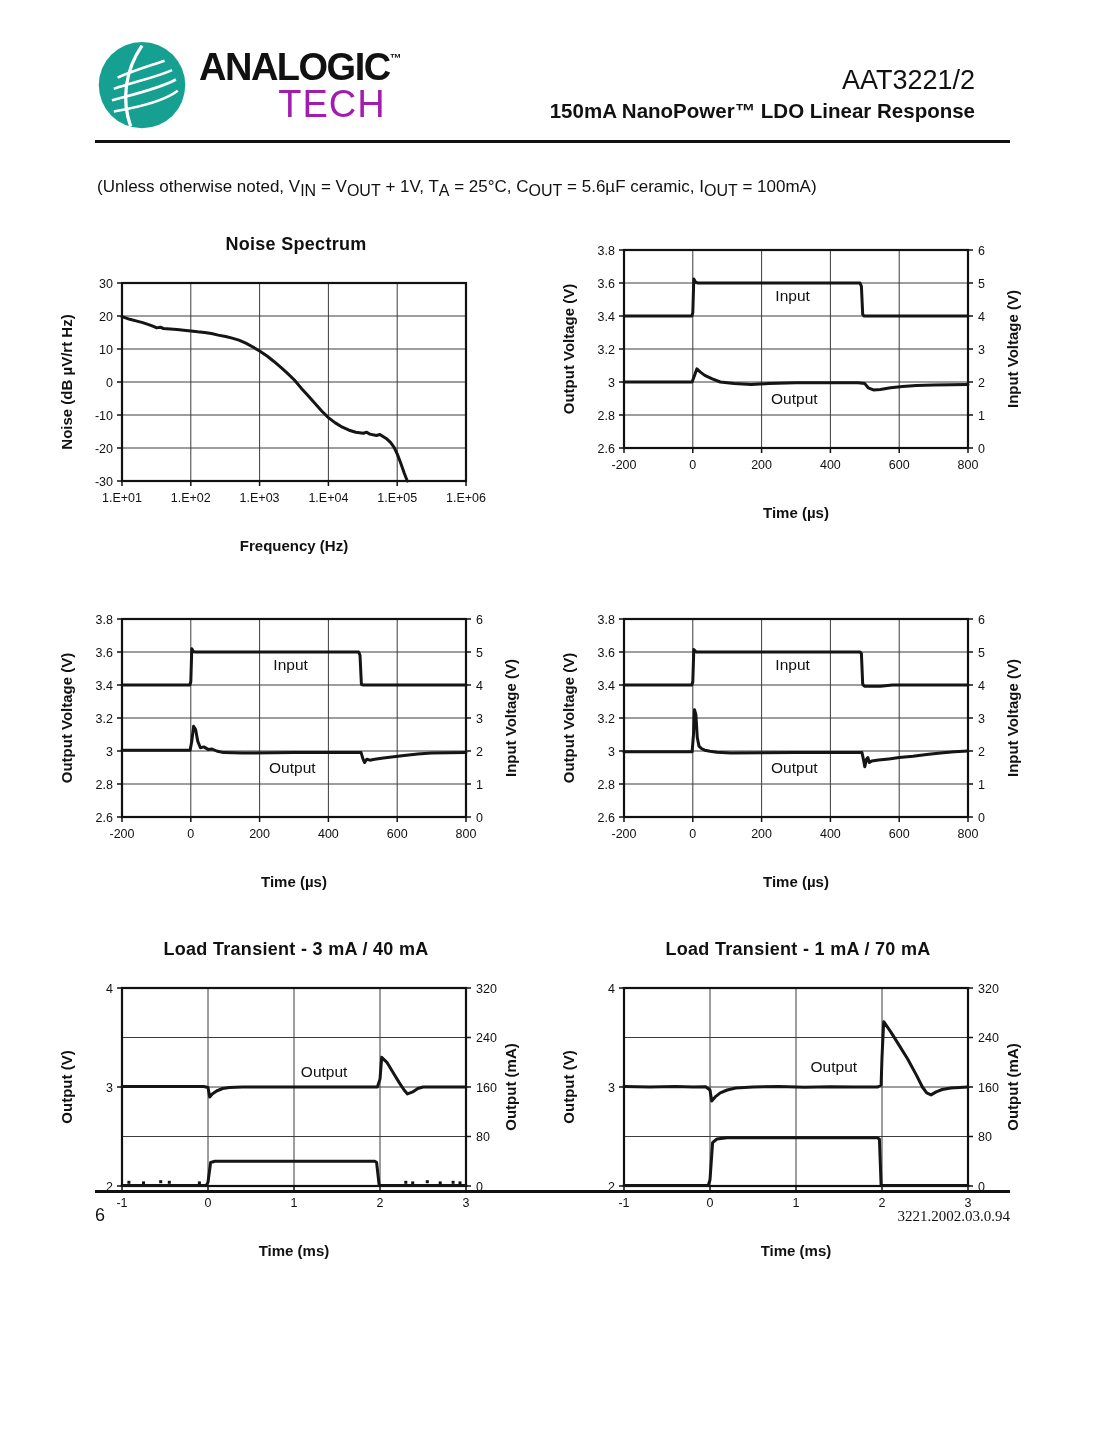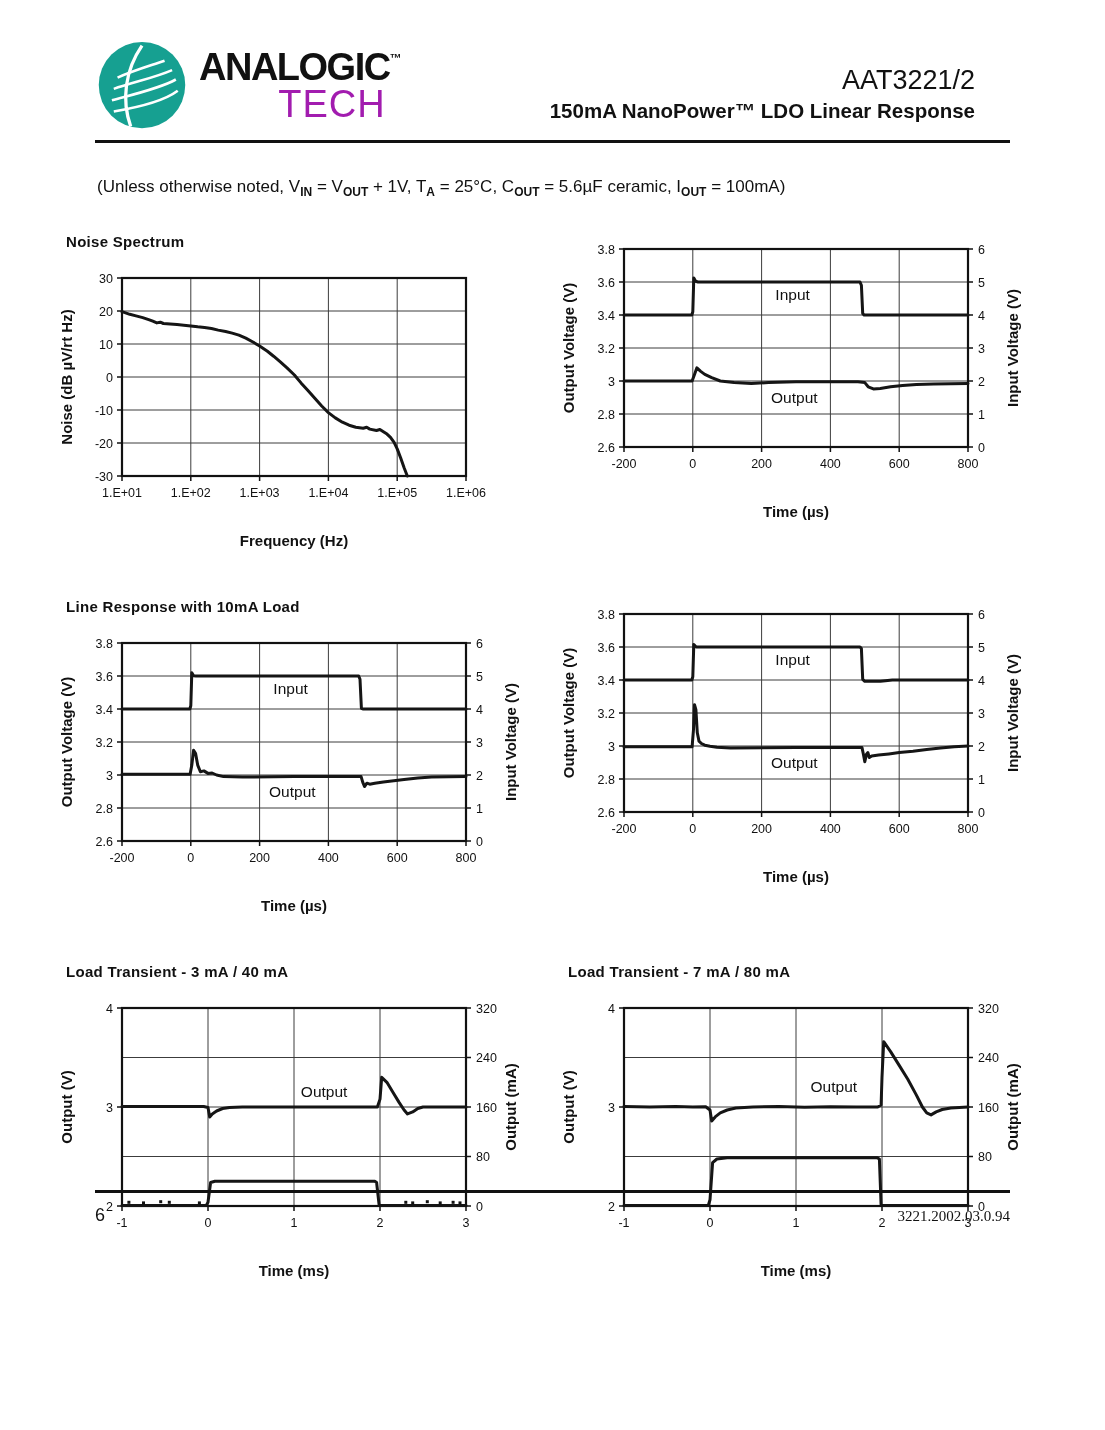--- a/index.html
+++ b/index.html
@@ -14,26 +14,26 @@
   .brand-top{font-size:38px;font-weight:bold;letter-spacing:-1.5px;line-height:1;white-space:nowrap;}
   .brand-top sup{font-size:12px;font-weight:bold;vertical-align:18px;letter-spacing:0;}
   .brand-bottom{font-size:38px;font-weight:normal;letter-spacing:1px;line-height:0.95;
                 text-align:right;padding-right:16px;color:#a21caf;}
   .head-right{text-align:right;margin-top:26px;}
   .part-number{font-size:27px;font-weight:normal;line-height:1.1;}
   .product-title{font-size:20.5px;font-weight:bold;margin-top:3px;}
   .header-rule{height:3px;background:#111;margin:6px 95px 0 95px;}
   
   .conditions{margin:34px 0 0 97px;font-size:17px;}
-  .conditions sub{font-size:12px;font-weight:bold;}
+  .conditions sub{font-size:16px;}
   
   .charts-grid{display:grid;grid-template-columns:470px 470px;column-gap:32px;
                row-gap:44px;padding:0 46px 0 56px;margin-top:34px;}
   figure.chart{margin:0;}
-  figcaption{font-size:15px;font-weight:bold;padding-left:10px;
+  figcaption{font-size:18px;font-weight:bold;text-align:center;padding-left:10px;
              margin-bottom:12px;letter-spacing:0.3px;}
   svg.plot{display:block;}
   .grid{stroke:#3c3c3c;stroke-width:1;}
   .tick{stroke:#111;stroke-width:1.5;}
   .frame{fill:none;stroke:#111;stroke-width:2.2;}
   .trace{fill:none;stroke:#151515;stroke-width:3;stroke-linejoin:round;stroke-linecap:round;}
   .tl{font-size:12.5px;fill:#111;}
   .at{font-size:15px;font-weight:bold;fill:#111;}
   .anno{font-size:15.5px;fill:#111;}
   .dot{fill:#111;}
@@ -185,21 +185,20 @@
           <polyline class="trace" points="66.0,82.0 133.8,82.0 134.8,78.7 135.8,45.0 137.6,48.3 140.0,49.0 302.0,49.0 303.4,52.3 304.7,80.4 306.1,82.0 410.0,82.0"></polyline>
           <polyline class="trace" points="66.0,148.0 134.1,148.0 136.5,141.4 138.9,134.8 142.4,138.1 146.8,141.4 153.7,144.7 162.3,148.0 176.1,149.6 193.3,150.5 210.5,149.6 238.0,148.8 299.9,148.8 306.8,149.6 310.2,153.8 315.4,155.9 322.3,155.4 332.6,153.8 344.6,152.6 358.4,151.6 375.6,151.0 410.0,150.5"></polyline>
           <text class="anno" x="234.6" y="67.2" text-anchor="middle">Input</text>
           <text class="anno" x="236.3" y="169.5" text-anchor="middle">Output</text>
           <text class="at" x="238" y="284" text-anchor="middle">Time (µs)</text>
           <text class="at" transform="rotate(-90 16 115)" x="16" y="115" text-anchor="middle">Output Voltage (V)</text>
           <text class="at" transform="rotate(-90 460 115)" x="460" y="115" text-anchor="middle">Input Voltage (V)</text>
         </svg>
     </figure>
     <figure class="chart">
-      <figcaption>Line Response with 10mA Load</figcaption>
       <svg class="plot" width="470" height="292" viewBox="0 0 470 292">
           <line class="grid" x1="66.0" y1="16" x2="66.0" y2="214"></line>
           <line class="tick" x1="66.0" y1="214" x2="66.0" y2="219"></line>
           <text class="tl" x="66.0" y="235" text-anchor="middle">-200</text>
           <line class="grid" x1="134.8" y1="16" x2="134.8" y2="214"></line>
           <line class="tick" x1="134.8" y1="214" x2="134.8" y2="219"></line>
           <text class="tl" x="134.8" y="235" text-anchor="middle">0</text>
           <line class="grid" x1="203.6" y1="16" x2="203.6" y2="214"></line>
           <line class="tick" x1="203.6" y1="214" x2="203.6" y2="219"></line>
           <text class="tl" x="203.6" y="235" text-anchor="middle">200</text>
@@ -375,21 +374,21 @@
           <rect class="dot" x="382.7" y="209.4" width="3" height="3"></rect>
           <rect class="dot" x="395.6" y="208.8" width="3" height="3"></rect>
           <rect class="dot" x="402.5" y="209.4" width="3" height="3"></rect>
           <text class="anno" x="268.1" y="105.2" text-anchor="middle">Output</text>
           <text class="at" x="238" y="284" text-anchor="middle">Time (ms)</text>
           <text class="at" transform="rotate(-90 16 115)" x="16" y="115" text-anchor="middle">Output (V)</text>
           <text class="at" transform="rotate(-90 460 115)" x="460" y="115" text-anchor="middle">Output (mA)</text>
         </svg>
     </figure>
     <figure class="chart">
-      <figcaption>Load Transient - 7 mA / 80 mA</figcaption>
+      <figcaption>Load Transient - 1 mA / 70 mA</figcaption>
       <svg class="plot" width="470" height="292" viewBox="0 0 470 292">
           <line class="grid" x1="66.0" y1="16" x2="66.0" y2="214"></line>
           <line class="tick" x1="66.0" y1="214" x2="66.0" y2="219"></line>
           <text class="tl" x="66.0" y="235" text-anchor="middle">-1</text>
           <line class="grid" x1="152.0" y1="16" x2="152.0" y2="214"></line>
           <line class="tick" x1="152.0" y1="214" x2="152.0" y2="219"></line>
           <text class="tl" x="152.0" y="235" text-anchor="middle">0</text>
           <line class="grid" x1="238.0" y1="16" x2="238.0" y2="214"></line>
           <line class="tick" x1="238.0" y1="214" x2="238.0" y2="219"></line>
           <text class="tl" x="238.0" y="235" text-anchor="middle">1</text>

